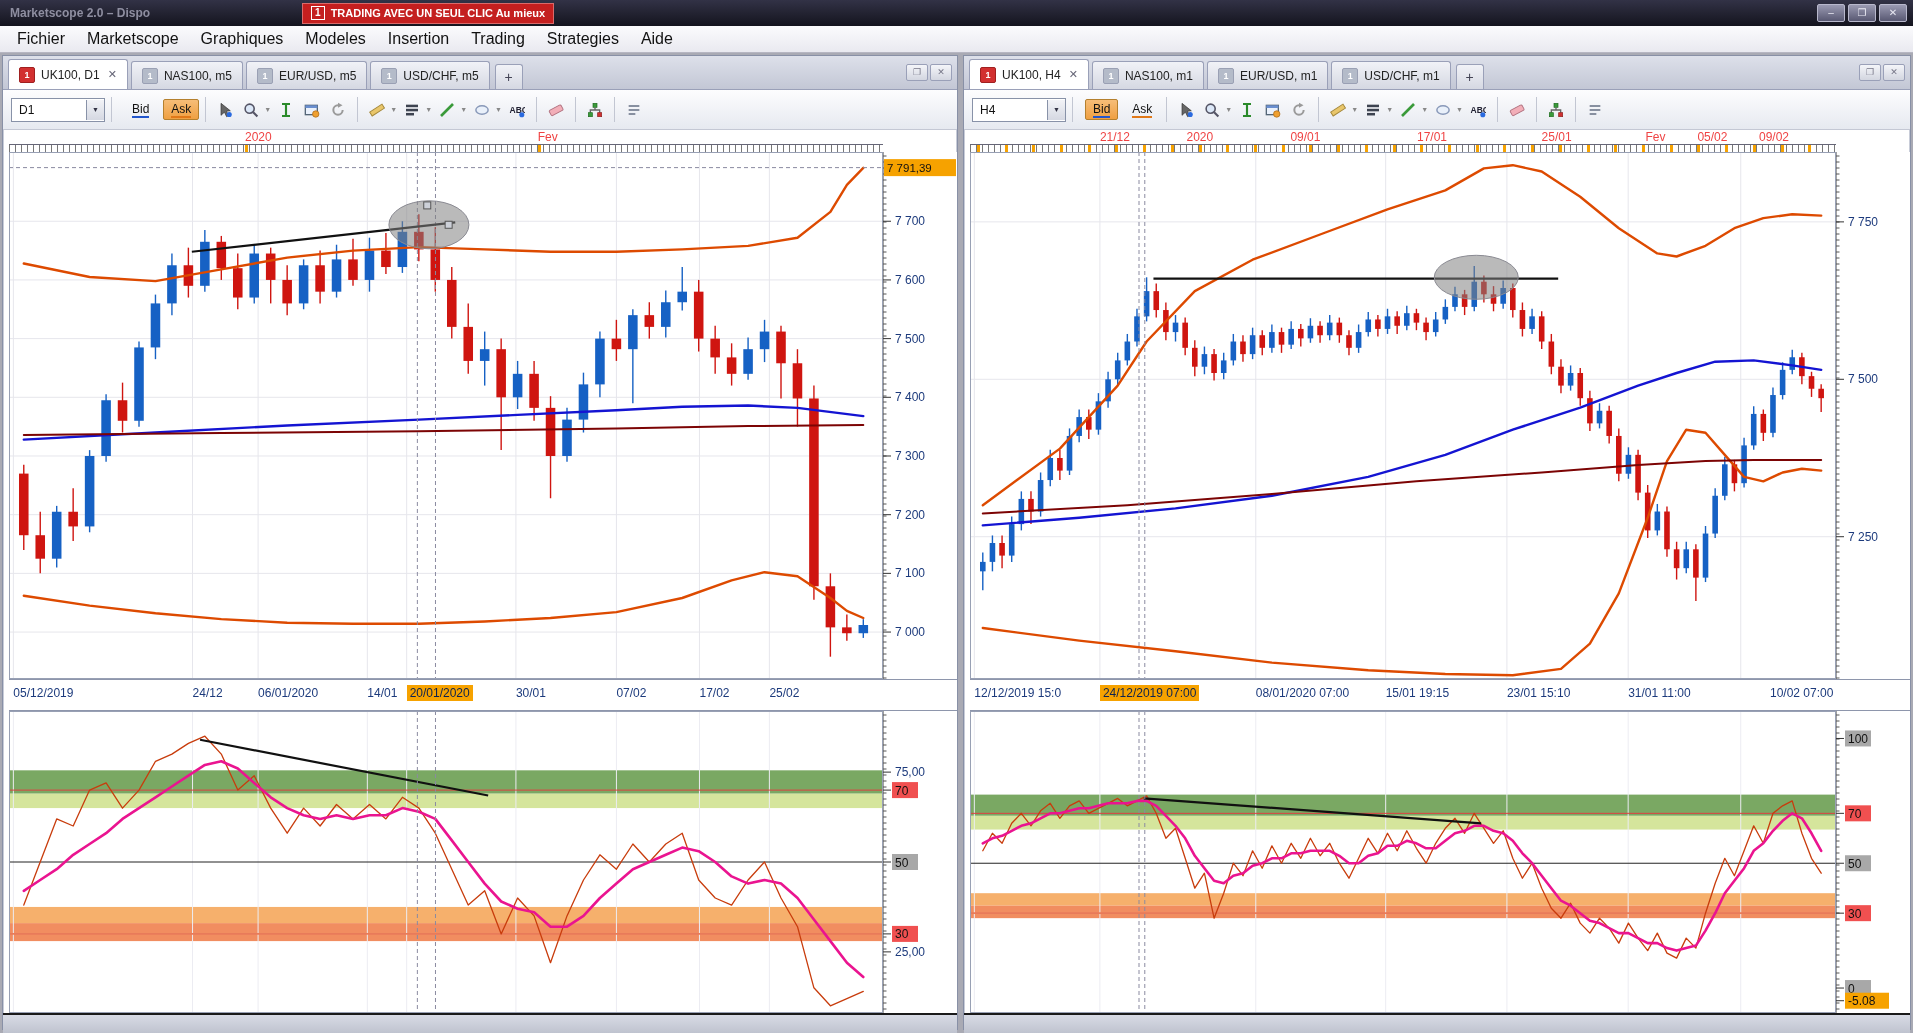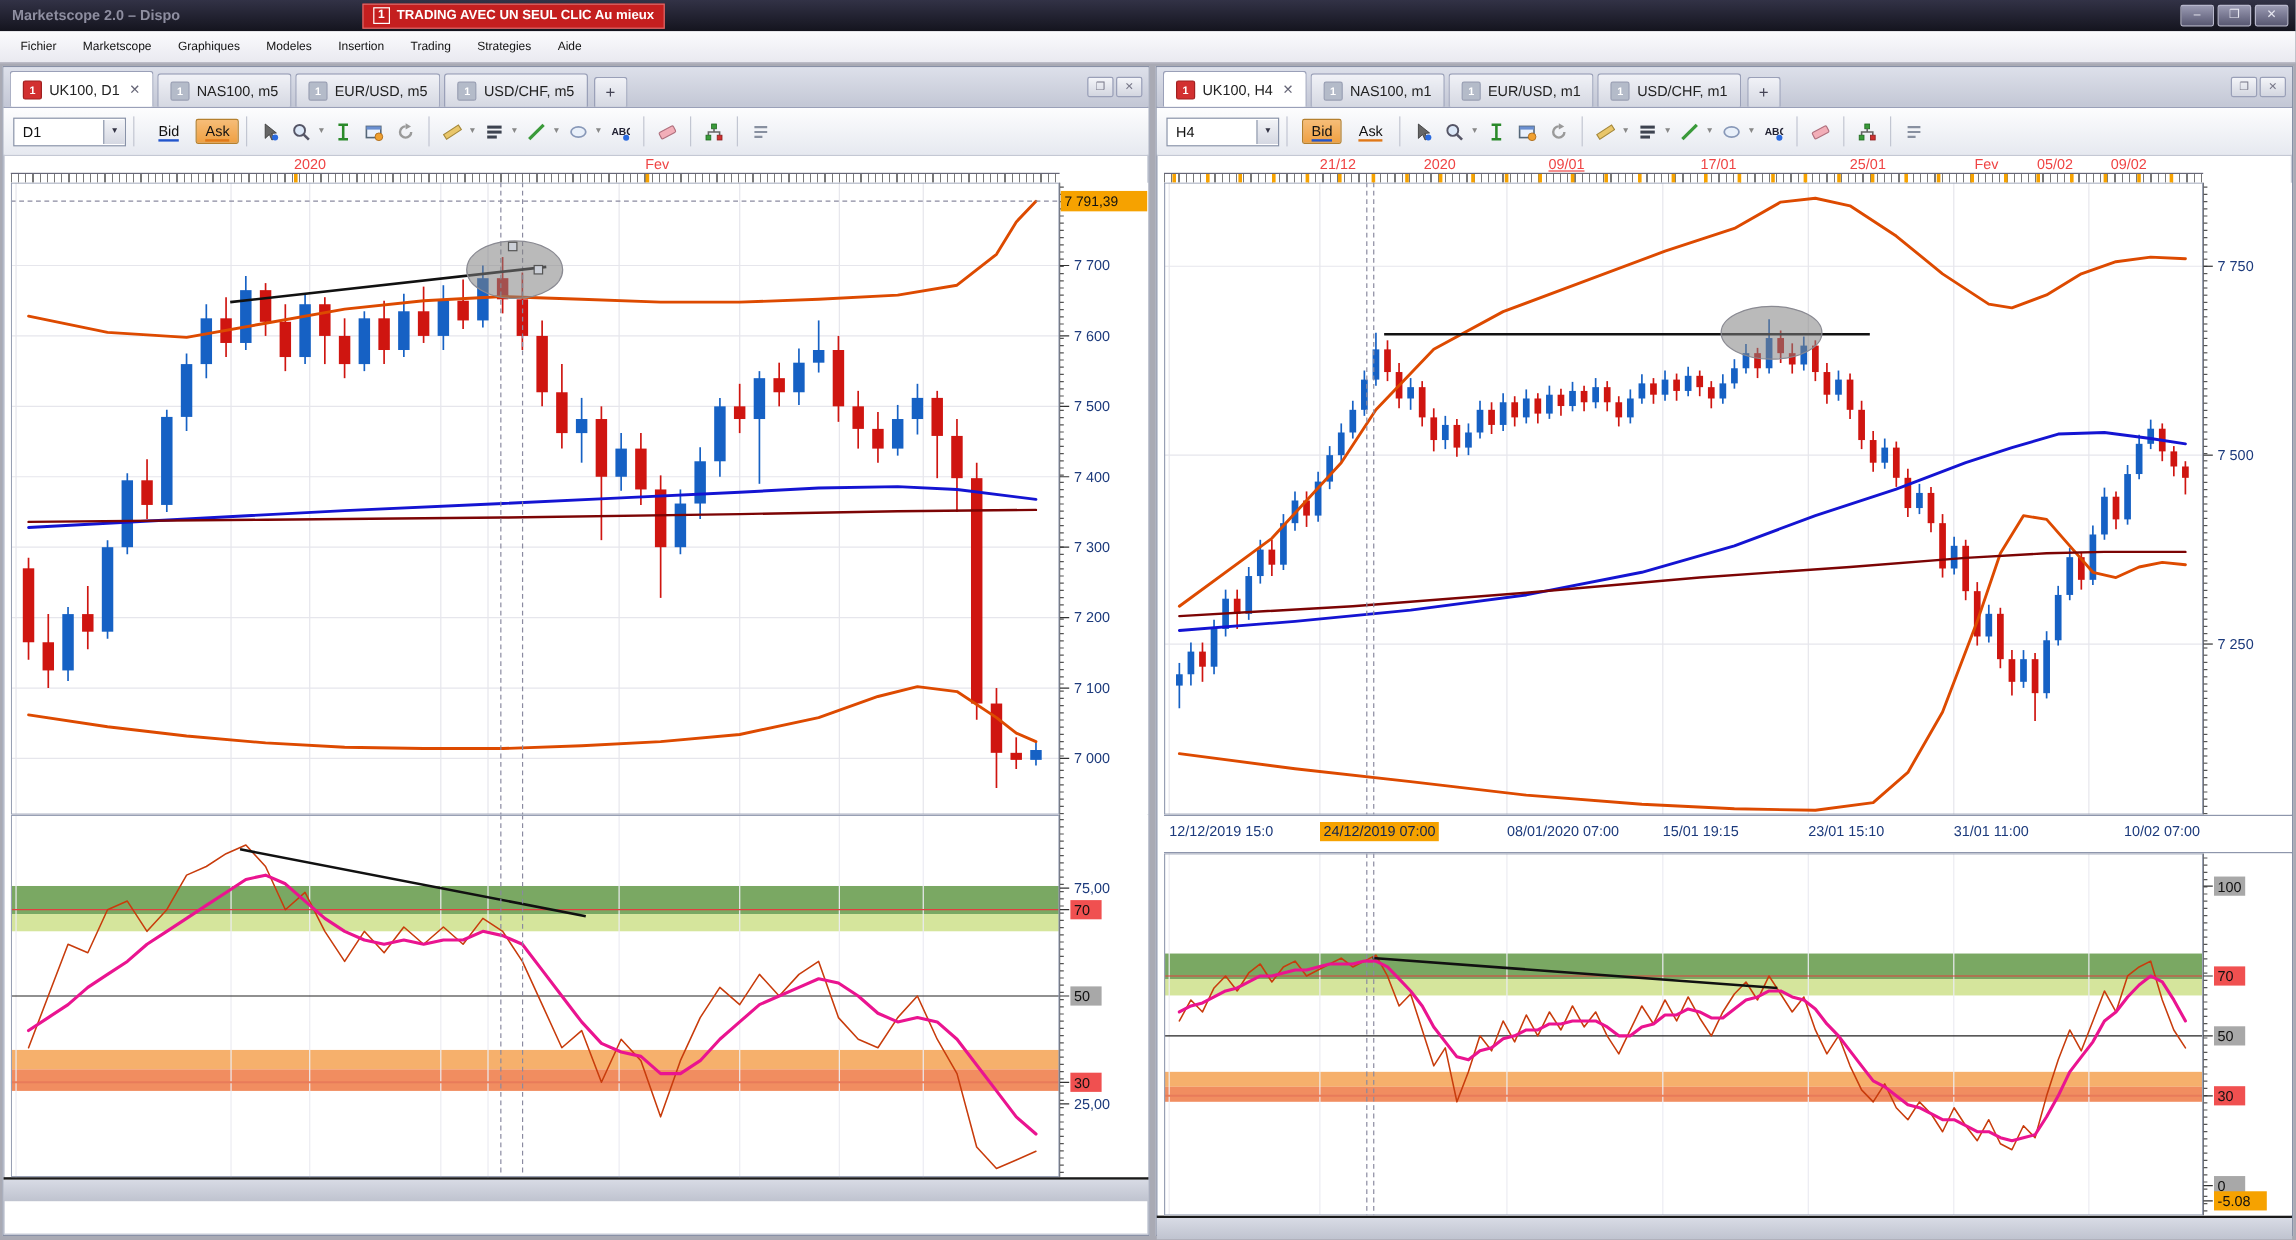--- a/index.html
+++ b/index.html
@@ -16,21 +16,21 @@
     padding:2px 8px;height:15px}
   .ticker .num{border:1px solid #fff;padding:0 3px;font-size:10px;line-height:12px}
   .winbtns{margin-left:auto;display:flex;gap:3px}
   .winbtn{width:26px;height:16px;background:linear-gradient(#9a9ab2,#585872);
     border:1px solid #b8b8cc;border-radius:2px;color:#e8e8f2;font-size:10px;
     line-height:15px;text-align:center;cursor:default}
   
   .menubar{position:absolute;left:0;top:26px;width:1913px;height:27px;
     background:linear-gradient(#fbfbfd,#e9e9f0);border-bottom:1px solid #b6b6c2;
     display:flex;align-items:center;padding:0 6px;box-sizing:border-box}
-  .menuitem{font-size:10px;color:#111;padding:4px 11px}
+  .menuitem{font-size:16px;color:#111;padding:4px 11px}
   
   .subwindow{position:absolute;top:55px;height:975px;background:#fff;
     border:1px solid #8890a6;box-sizing:border-box;
     box-shadow:0 0 0 1px #c8ccd8 inset}
   .tabbar{height:34px;background:linear-gradient(#dde0ea,#c3c7d5);
     border-bottom:1px solid #9aa0b8;display:flex;align-items:flex-end;
     padding:3px 5px 0;box-sizing:border-box}
   .tab{height:27px;display:flex;align-items:center;gap:6px;padding:0 10px;
     border:1px solid #9aa0b8;border-bottom:none;border-radius:3px 3px 0 0;
     background:linear-gradient(#f1f2f7,#d5d8e2);font-size:12px;color:#222;
@@ -479,20 +479,31 @@
             <text x="886" y="366.6792873051225" font-size="12" fill="#1c3a7c">7 200</text>
             <line x1="874" y1="421.3652561247216" x2="882" y2="421.3652561247216" stroke="#333"></line>
             <text x="886" y="425.3652561247216" font-size="12" fill="#1c3a7c">7 100</text>
             <line x1="874" y1="480.0512249443207" x2="882" y2="480.0512249443207" stroke="#333"></line>
             <text x="886" y="484.0512249443207" font-size="12" fill="#1c3a7c">7 000</text>
             <rect x="875" y="7.11633630289513" width="72" height="17" fill="#f6a200"></rect>
             <text x="878" y="19.616336302895128" font-size="11.5" fill="#111">7 791,39</text>
           </g>
           <rect x="0.5" y="0.5" width="873" height="526" fill="none" stroke="#98a0b4"></rect>
         </svg>
+        <div class="dateaxis" style="width: 948px;">
+          <span class="da-label" style="left: 4.37px;">05/12/2019</span>
+          <span class="da-label" style="left: 183.54px;">24/12</span>
+          <span class="da-label" style="left: 249.09px;">06/01/2020</span>
+          <span class="da-label" style="left: 358.34px;">14/01</span>
+          <span class="da-label hl" style="left: 397.67px;">20/01/2020</span>
+          <span class="da-label" style="left: 506.92px;">30/01</span>
+          <span class="da-label" style="left: 607.43px;">07/02</span>
+          <span class="da-label" style="left: 690.46px;">17/02</span>
+          <span class="da-label" style="left: 760.38px;">25/02</span>
+        </div>
         <svg width="948" height="302">
           <rect x="0" y="0" width="948" height="302" fill="#ffffff"></rect>
           <rect x="0" y="59.32142857142857" width="874" height="23.369047619047635" fill="#7aa863"></rect>
           <rect x="0" y="82.6904761904762" width="874" height="14.38095238095238" fill="#d5e59c"></rect>
           <rect x="0" y="195.9404761904762" width="874" height="16.178571428571388" fill="#f6b06c"></rect>
           <rect x="0" y="212.1190476190476" width="874" height="17.97619047619048" fill="#f18d60"></rect>
           <line x1="4.37" y1="0" x2="4.37" y2="302" stroke="#ececf2"></line>
           <line x1="183.54" y1="0" x2="183.54" y2="302" stroke="#ececf2"></line>
           <line x1="249.08999999999997" y1="0" x2="249.08999999999997" y2="302" stroke="#ececf2"></line>
           <line x1="358.34" y1="0" x2="358.34" y2="302" stroke="#ececf2"></line>
@@ -697,21 +708,21 @@
         <span class="tbi">
           <svg width="16" height="16" viewBox="0 0 12 12">
             <path d="M2,3 H10 M2,6 H10 M2,9 H7" stroke="#8890a0" stroke-width="1.4"></path>
           </svg>
         </span>
       </div>
       <div class="chartwrap">
         <div class="timeline" style="width: 940px;">
           <span class="tl-label" style="left: 129.9px;">21/12</span>
           <span class="tl-label" style="left: 216.5px;">2020</span>
-          <span class="tl-label" style="left: 320.42px; text-decoration: underline;">09/01</span>
+          <span class="tl-label" style="left: 320.42px;">09/01</span>
           <span class="tl-label" style="left: 447px;">17/01</span>
           <span class="tl-label" style="left: 571.56px;">25/01</span>
           <span class="tl-label" style="left: 675.48px;">Fev</span>
           <span class="tl-label" style="left: 727.44px;">05/02</span>
           <span class="tl-label" style="left: 789px;">09/02</span>
           <div class="tickstrip" style="width: 866px;"></div>
           <div class="otick" style="left: 6.928px;"></div>
           <div class="otick" style="left: 34.64px;"></div>
           <div class="otick" style="left: 62.352px;"></div>
           <div class="otick" style="left: 90.064px;"></div>

